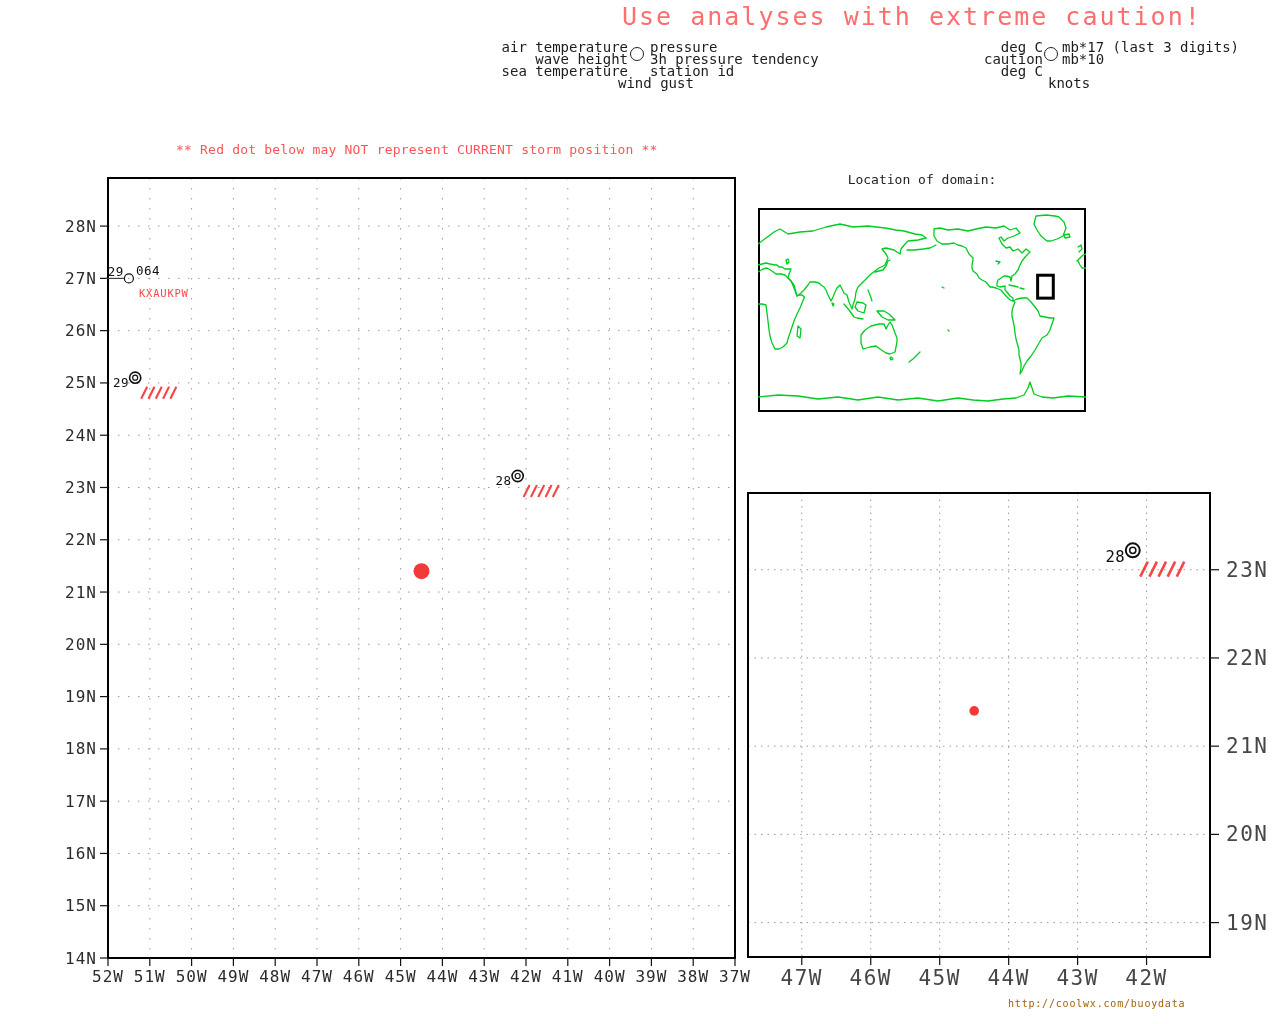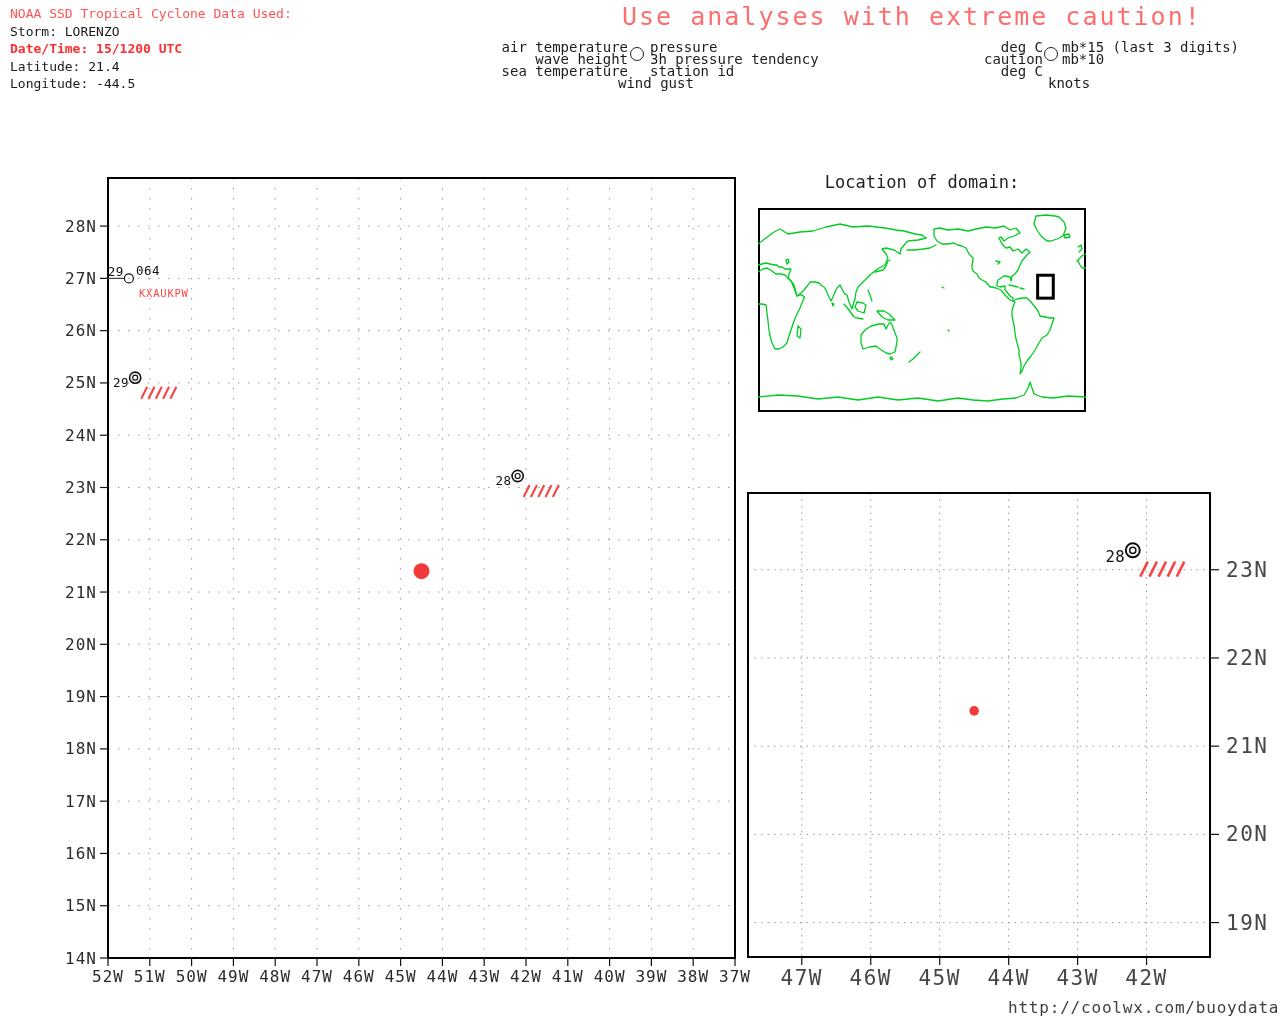--- a/index.html
+++ b/index.html
@@ -6,59 +6,53 @@
   .canvas{position:relative;width:1280px;height:1024px;background:#fff;overflow:hidden;
           font-family:"DejaVu Sans Mono",monospace;}
   .abs{position:absolute;white-space:nowrap}
   .hdr{left:10px;top:5px;font-size:13px;line-height:17.5px;color:#1a1a1a}
   .hdr .red{color:#ff5454}
   .hdr .boldred{color:#ff2e2e;font-weight:bold}
   .caution{left:622px;top:2px;font-size:25px;letter-spacing:2px;color:#ff6e6e}
   .leg{font-size:14px;color:#1c1c1c}
   .legcirc{position:absolute;width:12px;height:12px;border:1.6px solid #222;border-radius:50%;background:#fff}
   .warning{left:176px;top:142px;font-size:13px;letter-spacing:0.2px;color:#ff5454}
-  .world-title{left:758px;top:172px;width:328px;text-align:center;font-size:17px;color:#222}
+  .world-title{left:758px;top:172px;width:328px;text-align:center;font-size:13px;color:#222}
   .footer-title{left:8px;top:989px;font-size:29px;letter-spacing:2.5px;color:#2e2e2e}
-  .footer-url{left:1008px;top:998px;font-size:16px;letter-spacing:0.8px;color:#404040}
+  .footer-url{left:1008px;top:998px;font-size:10px;letter-spacing:0.8px;color:#a16207}
   svg text{font-family:"DejaVu Sans Mono",monospace}
   #plot-svg{position:absolute;left:0;top:0}
   #world-svg{position:absolute;left:758px;top:208px}
 </style>
 </head>
 <body>
 
 <div class="canvas">
 
-  <div class="abs hdr">
-    <div class="red">NOAA SSD Tropical Cyclone Data Used:</div>
-    <div>Storm: LORENZO</div>
-    <div class="boldred">Date/Time: 15/1200 UTC</div>
-    <div>Latitude: 21.4</div>
-    <div>Longitude: -44.5</div>
-  </div>
 
   <div class="abs caution">Use analyses with extreme caution!</div>
 
   <span class="abs leg" style="right:652px;top:39px">air temperature</span>
   <span class="abs leg" style="right:652px;top:51px">wave height</span>
   <span class="abs leg" style="right:652px;top:63px">sea temperature</span>
   <span class="legcirc" style="left:630px;top:47px"></span>
   <span class="abs leg" style="left:650px;top:39px">pressure</span>
   <span class="abs leg" style="left:650px;top:51px">3h pressure tendency</span>
   <span class="abs leg" style="left:650px;top:63px">station id</span>
   <span class="abs leg" style="left:618px;top:75px">wind gust</span>
 
   <span class="abs leg" style="right:237px;top:39px">deg C</span>
   <span class="abs leg" style="right:237px;top:51px">caution</span>
   <span class="abs leg" style="right:237px;top:63px">deg C</span>
   <span class="legcirc" style="left:1044px;top:47px"></span>
-  <span class="abs leg" style="left:1062px;top:39px">mb*15 (last 3 digits)</span>
+  <span class="abs leg" style="left:1062px;top:39px">mb*17 (last 3 digits)</span>
   <span class="abs leg" style="left:1062px;top:51px">mb*10</span>
   <span class="abs leg" style="left:1048px;top:75px">knots</span>
 
+  <div class="abs warning">** Red dot below may NOT represent CURRENT storm position **</div>
 
   <div class="abs world-title">Location of domain:</div>
 
   <svg id="plot-svg" width="1280" height="1024">
       <line x1="149.8" y1="178" x2="149.8" y2="958" stroke="#9a9a9a" stroke-width="1" stroke-dasharray="1.5 8.5"></line>
       <line x1="191.6" y1="178" x2="191.6" y2="958" stroke="#9a9a9a" stroke-width="1" stroke-dasharray="1.5 8.5"></line>
       <line x1="233.4" y1="178" x2="233.4" y2="958" stroke="#9a9a9a" stroke-width="1" stroke-dasharray="1.5 8.5"></line>
       <line x1="275.2" y1="178" x2="275.2" y2="958" stroke="#9a9a9a" stroke-width="1" stroke-dasharray="1.5 8.5"></line>
       <line x1="317" y1="178" x2="317" y2="958" stroke="#9a9a9a" stroke-width="1" stroke-dasharray="1.5 8.5"></line>
       <line x1="358.8" y1="178" x2="358.8" y2="958" stroke="#9a9a9a" stroke-width="1" stroke-dasharray="1.5 8.5"></line>

